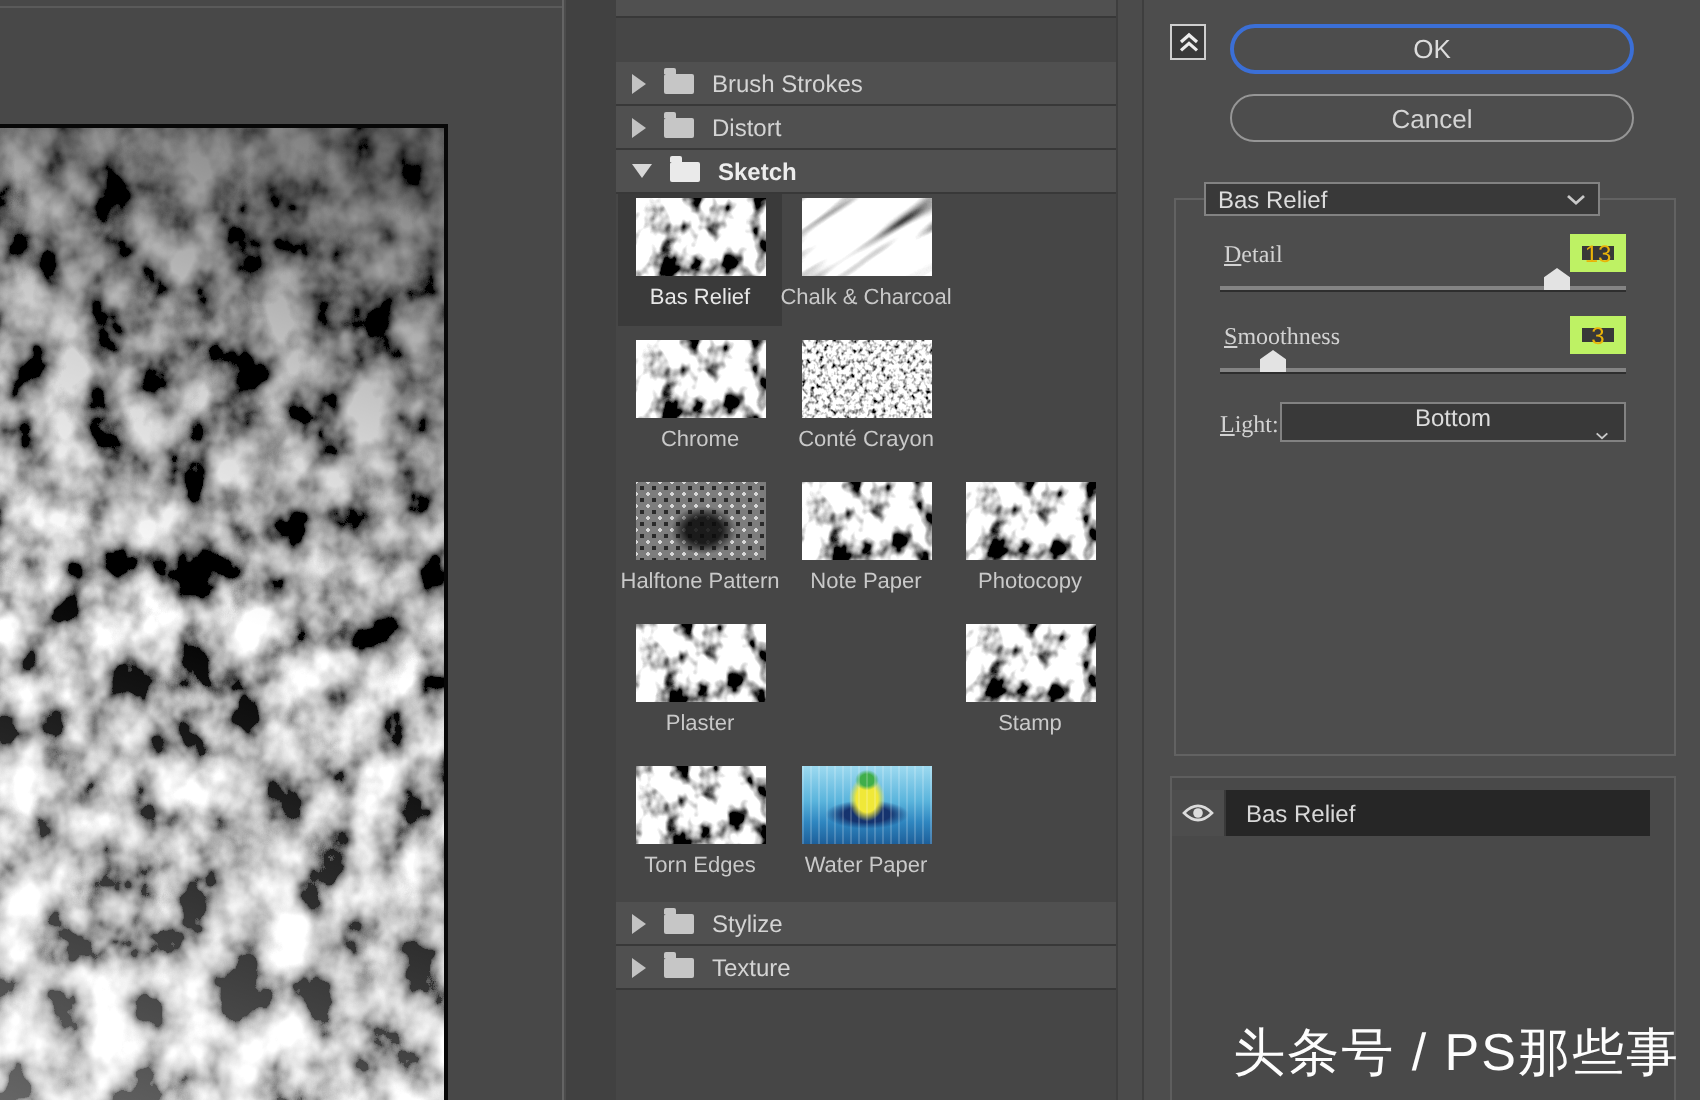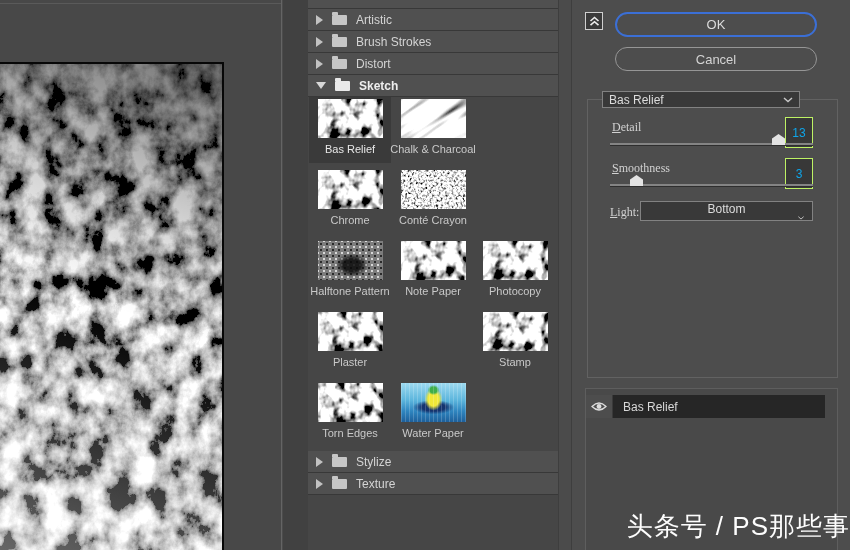--- a/index.html
+++ b/index.html
@@ -113,23 +113,23 @@
     position:absolute; background:#393939; border:1px solid #828282;
     display:flex; align-items:center; font-size:12px; color:#dcdcdc;
     padding:0 6px; cursor:pointer;
   }
   .select .chev { margin-left:auto; }
   .filter-select { left:30px; top:91px; width:198px; height:17px; }
   .light-select { left:68px; top:201px; width:173px; height:20px;flex-direction:column; }
   .ctl-label { position:absolute; font-size:12px; color:#d2d2d2;font-family:Liberation Serif, serif; }
   .ctl-label .u { text-decoration:underline; }
   .val-box {
-    position:absolute; width:28px; height:31px; background:#383838; border:1px solid #bef264;
+    position:absolute; width:28px; height:19px; background:#383838; border:6px solid #bef264;
     display:flex; align-items:center; justify-content:center;
-    font-size:12px; color:#0ea5e9;
+    font-size:12px; color:#eab308;
   }
   .slider-track {
     position:absolute; left:38px; width:203px; height:3px;
     background:#848484; border-bottom:1px solid #2e2e2e; cursor:pointer;
   }
   .slider-handle {
     position:absolute; top:-9px; width:13px; height:11px; background:#e3e3e3;
     clip-path:polygon(50% 0, 100% 42%, 100% 100%, 0 100%, 0 42%);
     cursor:pointer;
   }
@@ -145,21 +145,21 @@
   .eye-cell {
     width:27px; background:#4d4d4d; border-right:1px solid #3a3a3a;
     display:flex; align-items:center; justify-content:center;
   }
   .layer-name {
     flex:1; background:#262626; display:flex; align-items:center;
     padding-left:10px; font-size:12px; color:#d8d8d8;
   }
   
   .watermark {
-    position:absolute; right:0; bottom:6px; font-size:26px; color:#fdfdfd;
+    position:absolute; right:10px; bottom:6px; font-size:26px; color:#fdfdfd;
     letter-spacing:1px; white-space:nowrap;text-align:right;
   }
 </style>
 </head>
 <body>
 
 <svg width="0" height="0" style="position:absolute" aria-hidden="true">
   <defs>
     <filter id="fA" x="-20%" y="-20%" width="140%" height="140%">
       <feTurbulence type="fractalNoise" baseFrequency="0.09 0.07" numOctaves="3" seed="4"></feTurbulence>
@@ -213,25 +213,20 @@
     </svg>
     <div class="preview-shade"></div>
   </div>
 </div>
 
 <div class="gutter"></div>
 
 <div class="filter-list">
   <div class="cat-top-partial"></div>
 
-  <div class="cat-row" style="top:9px">
-    <span class="tri right"></span>
-    <span class="folder"></span>
-    <span class="cat-label">Artistic</span>
-  </div>
   <div class="cat-row" style="top:31px">
     <span class="tri right"></span>
     <span class="folder"></span>
     <span class="cat-label">Brush Strokes</span>
   </div>
   <div class="cat-row" style="top:53px">
     <span class="tri right"></span>
     <span class="folder"></span>
     <span class="cat-label">Distort</span>
   </div>

